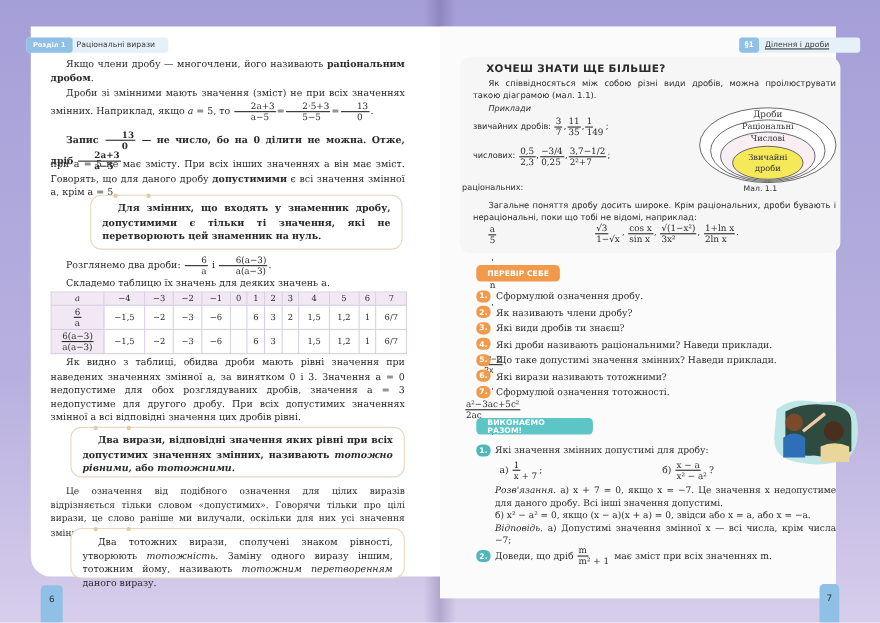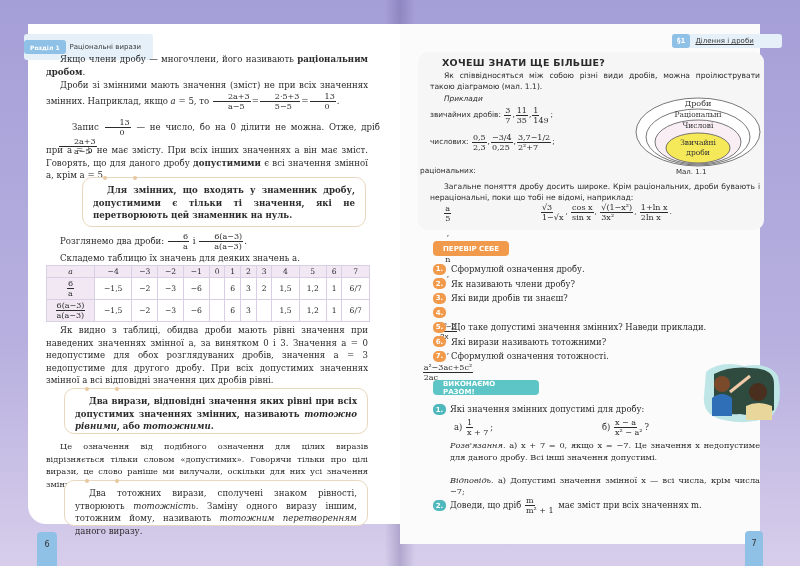--- a/index.html
+++ b/index.html
@@ -14,21 +14,21 @@
     position: absolute; left: 385px; top: 0; width: 30px; height: 566px;
     background: linear-gradient(90deg, rgba(0,0,0,0) 0%, rgba(70,60,120,0.25) 50%, rgba(0,0,0,0) 100%);
   }
   .page {
     position: absolute; background: #fff;
   }
   .page-left { left: 28px; top: 24px; width: 372px; height: 500px; border-radius: 0 0 0 18px; }
   .page-right { left: 400px; top: 24px; width: 360px; height: 520px; background: #fbfbfc; }
 
   .running-head-left {
-    position: absolute; left: 24px; top: 34px; height: 26px; display: flex; align-items: center;
+    position: absolute; left: 24px; top: 34px; height: 14px; display: flex; align-items: center;
     background: #e5f0f8; padding-right: 12px; border-radius: 3px;
   }
   .running-head-left .badge {
     background: #8fc0e6; color: #fff; font-family: "DejaVu Sans", sans-serif; font-size: 6px; font-weight: bold;
     padding: 2px 6px; border-radius: 3px; height: 14px; display: flex; align-items: center;
   }
   .running-head-left .title { font-family: "DejaVu Sans", sans-serif; font-size: 7px; color: #3a3a3a; margin-left: 4px; }
 
   .running-head-right {
     position: absolute; left: 672px; top: 34px; height: 14px; display: flex; align-items: center;
@@ -129,21 +129,21 @@
       <span class="den">a−5</span>
     </span>=<span class="frac">
       <span class="num">2·5+3</span>
       <span class="den">5−5</span>
     </span>=<span class="frac">
       <span class="num">13</span>
       <span class="den">0</span>
     </span>.
 </div>
 
-<div class="txt ind" style="left:58px; top:118px; width:322px;">
+<div class="txt ind" style="left:46px; top:118px; width:322px;font-weight:bold;">
   <span>Запис</span>
   <span class="frac">
       <span class="num">13</span>
       <span class="den">0</span>
     </span>
   <span> — не число, бо на 0 ділити не можна. Отже, дріб</span>
   <span class="frac">
       <span class="num">2a+3</span>
       <span class="den">a−5</span>
     </span>
@@ -356,20 +356,21 @@
   <div class="qitem">
       <span class="qnum">2.</span>
       <span>Як називають члени дробу?</span>
     </div>
   <div class="qitem">
       <span class="qnum">3.</span>
       <span>Які види дробів ти знаєш?</span>
     </div>
   <div class="qitem">
       <span class="qnum">4.</span>
+      <span>Які дроби називають раціональними? Наведи приклади.</span>
     </div>
   <div class="qitem">
       <span class="qnum">5.</span>
       <span>Що таке допустимі значення змінних? Наведи приклади.</span>
     </div>
   <div class="qitem">
       <span class="qnum">6.</span>
       <span>Які вирази називають тотожними?</span>
     </div>
   <div class="qitem">
@@ -403,21 +404,21 @@
 <div class="txt" style="left:602px; top:416px; font-size:8.4px; display:flex; align-items:center; line-height:22px;">
   <span>б)</span>&nbsp;
   <span class="frac">
       <span class="num">x − a</span>
       <span class="den">x² − a²</span>
     </span>?
 </div>
 
 <div class="txt" style="left:450px; top:440px; width:310px; font-size:8.2px; line-height:11.6px;">
   <i>Розв'язання.</i><span> а) x + 7 = 0, якщо x = −7. Це значення x недопустиме для даного дробу. Всі інші значення допустимі.</span><br>
-  <br>
+  <span>б) x² − a² = 0, якщо (x − a)(x + a) = 0, звідси або x = a, або x = −a.</span><br>
   <i>Відповідь.</i><span> а) Допустимі значення змінної x — всі числа, крім числа −7;</span><br>
 </div>
 
 <div class="tnum" style="left:433px; top:500px;">2.</div>
 <div class="txt" style="left:450px; top:494px; font-size:8.4px; display:flex; align-items:center; line-height:22px;">
   <span>Доведи, що дріб</span>&nbsp;
   <span class="frac">
       <span class="num">m</span>
       <span class="den">m² + 1</span>
     </span>&nbsp;

